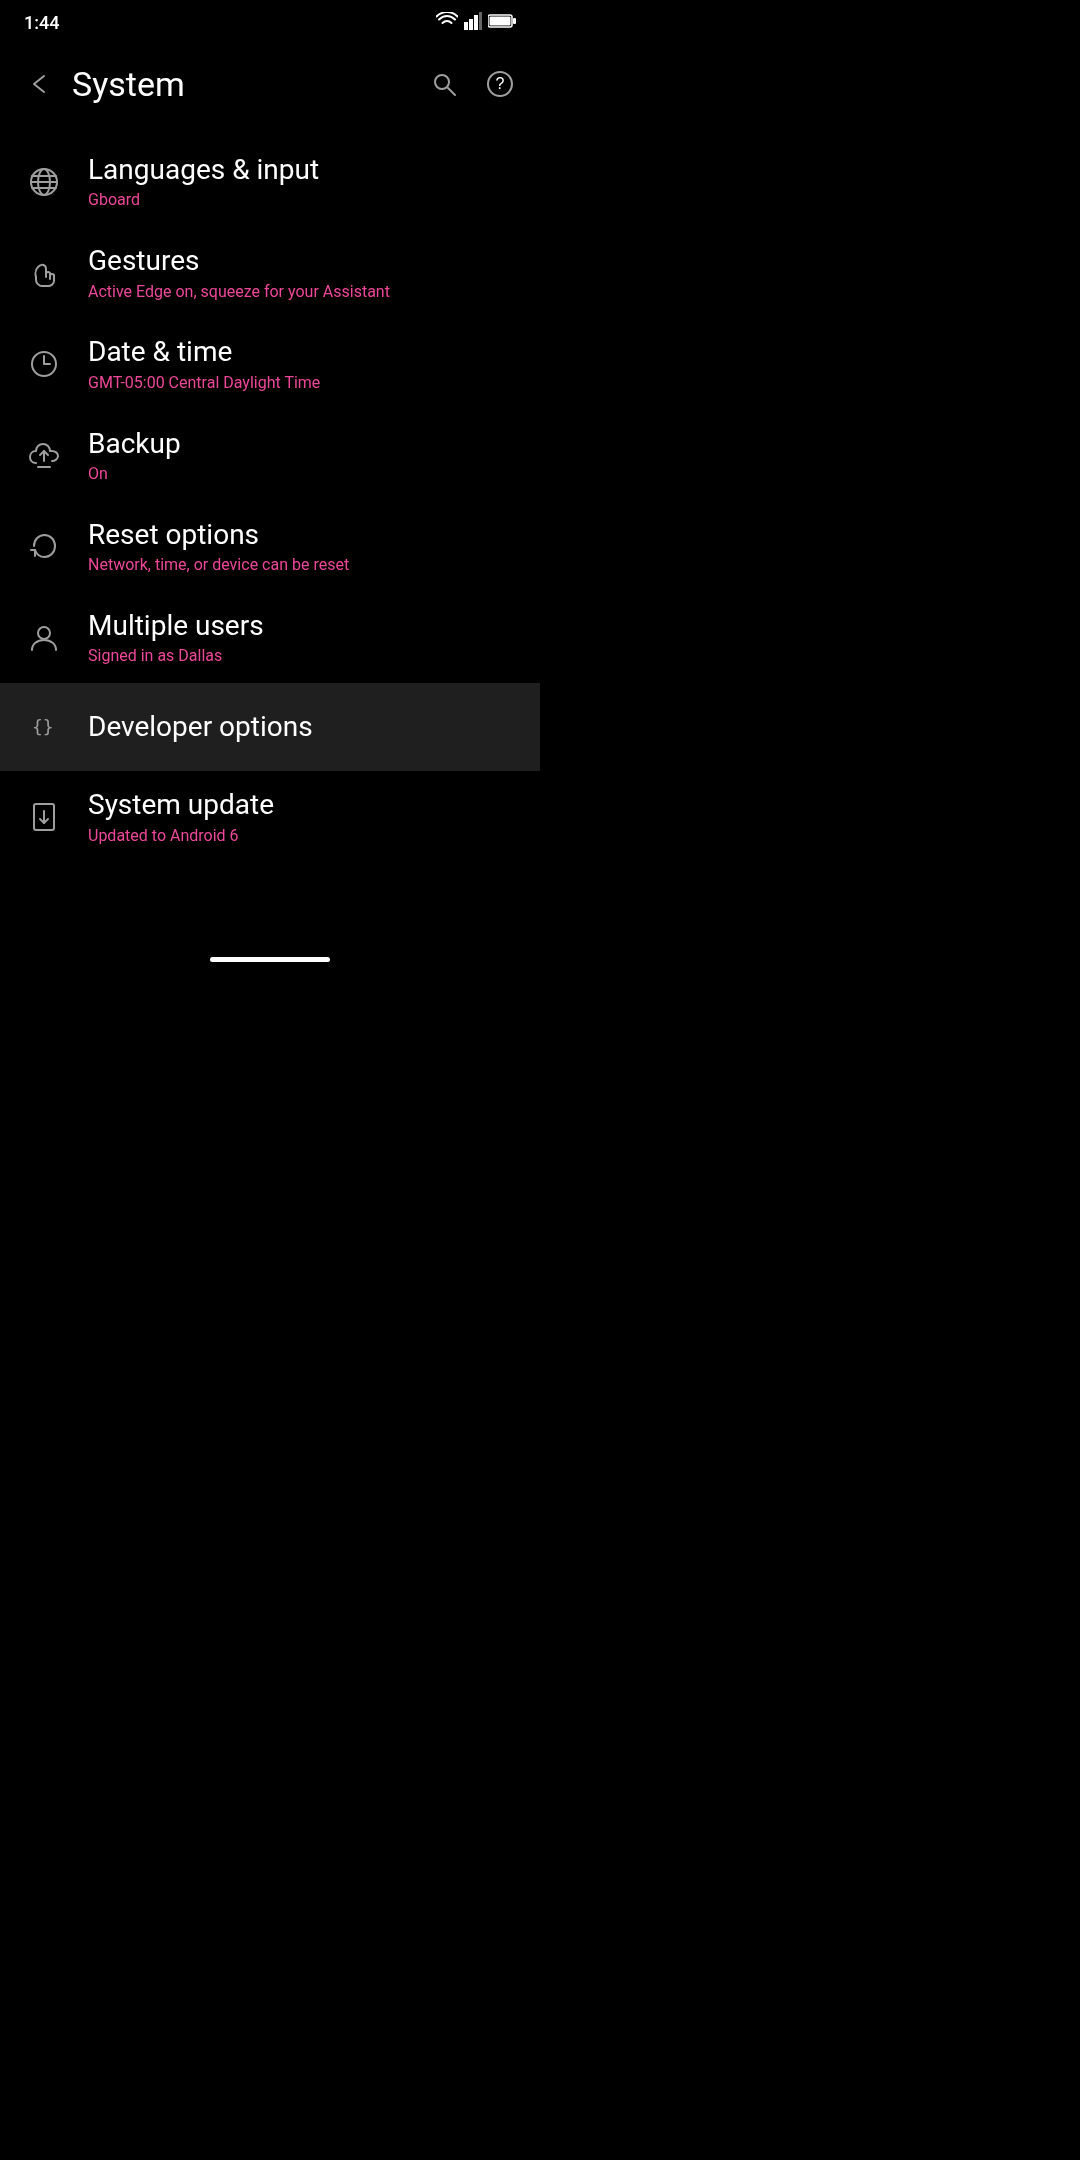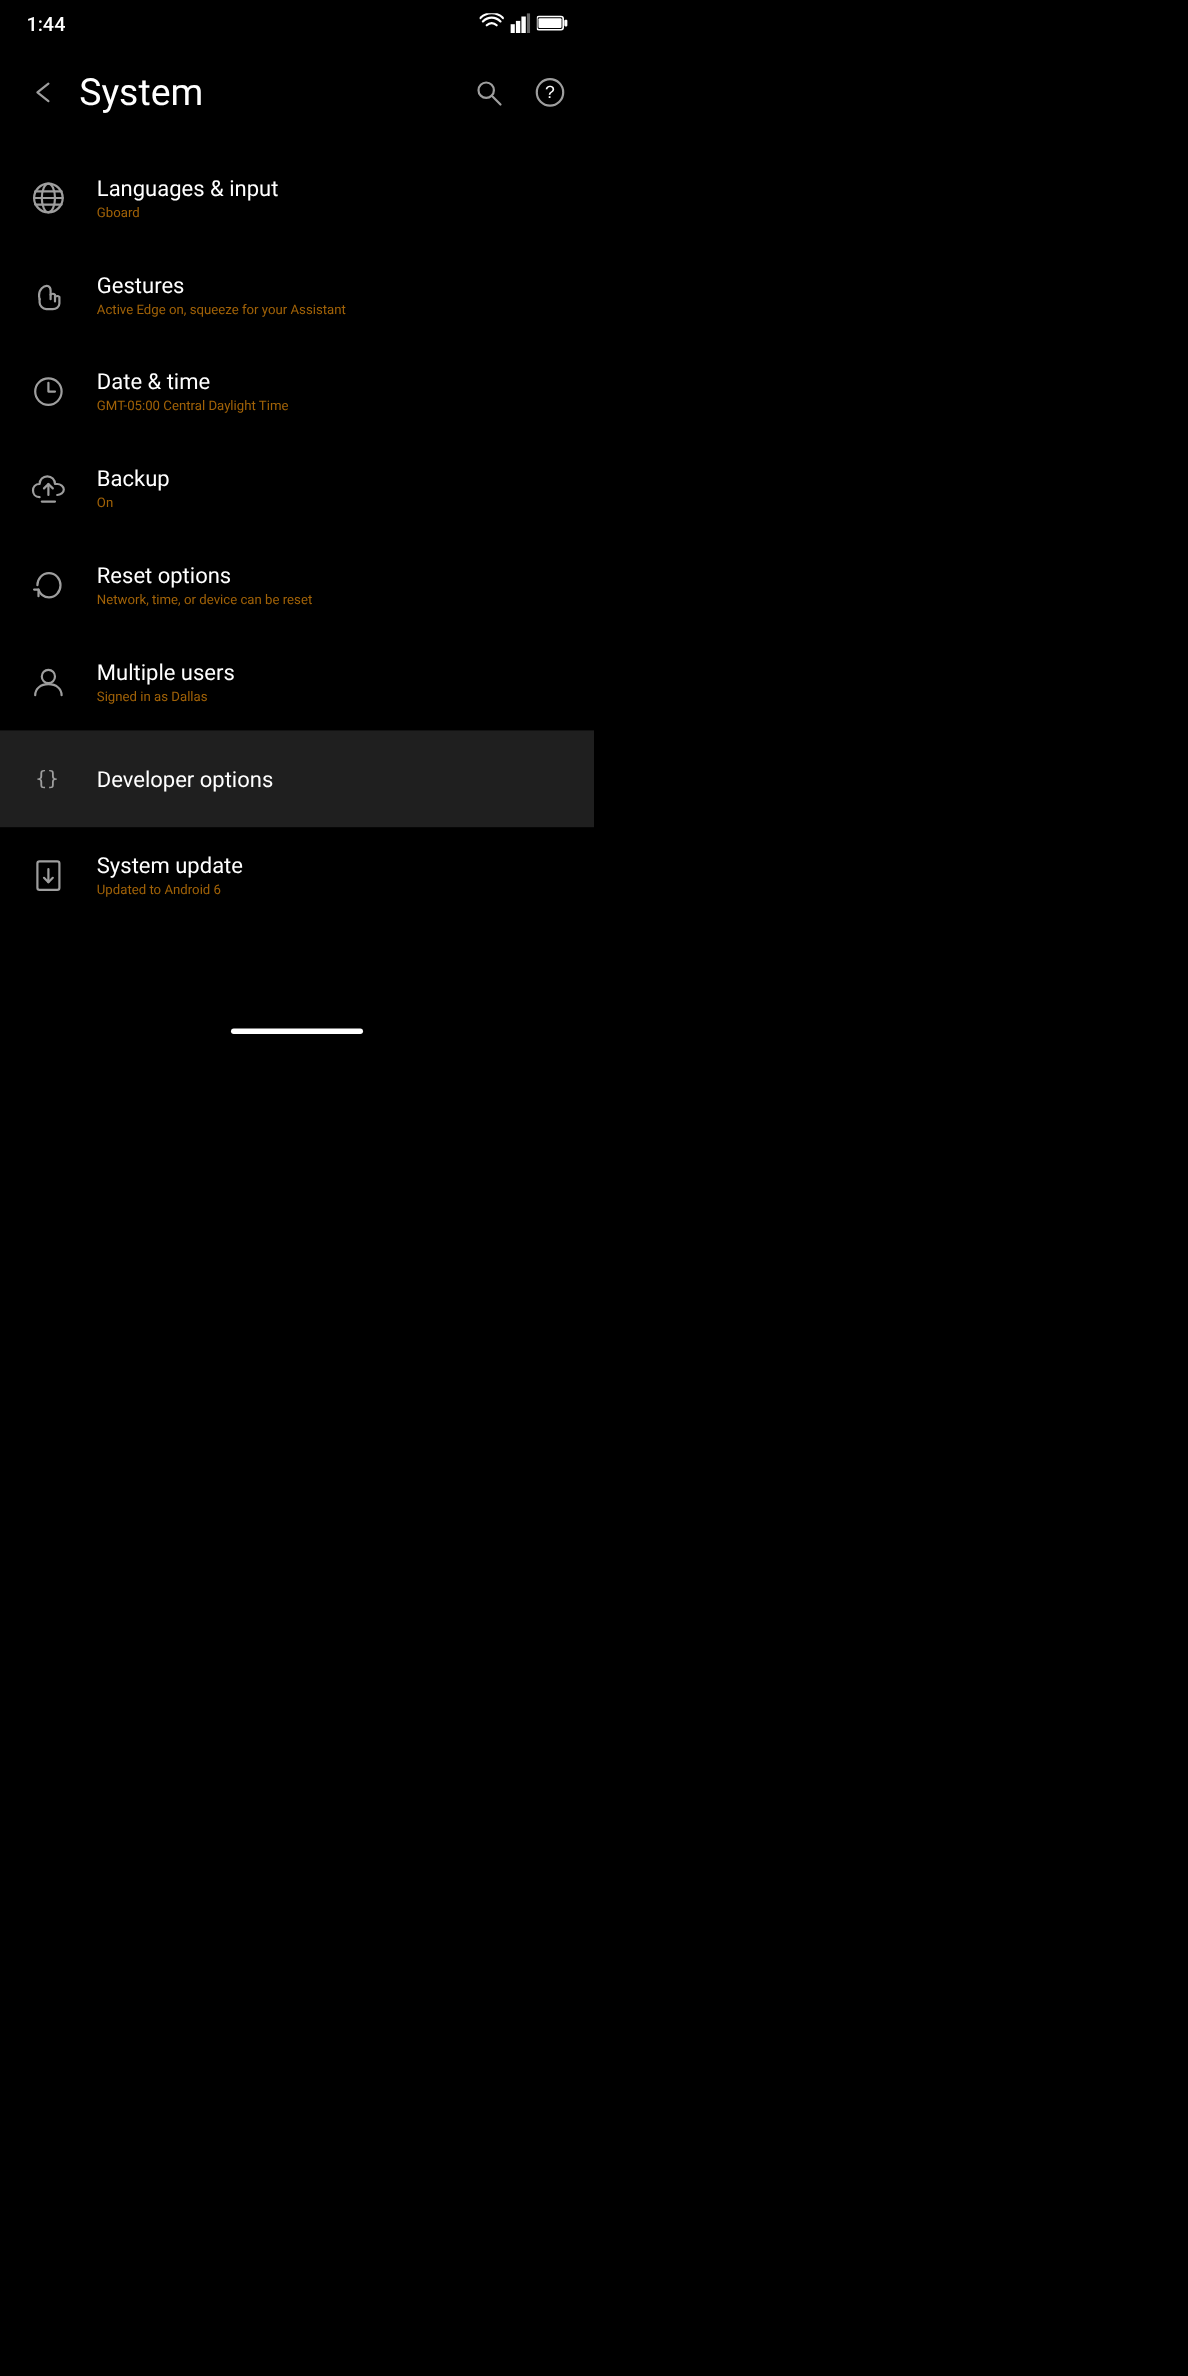--- a/index.html
+++ b/index.html
@@ -104,29 +104,29 @@
       justify-content: center;
       flex-shrink: 0;
     }
 
     .menu-item-content {
       margin-left: 16px;
       flex: 1;
     }
 
     .menu-item-title {
-      font-size: 20px;
+      font-size: 28px;
       font-weight: 400;
       color: #ffffff;
       line-height: 1.3;
     }
 
     .menu-item-subtitle {
-      font-size: 12px;
-      color: #a16207;
+      font-size: 16px;
+      color: #ec4899;
       margin-top: 2px;
       line-height: 1.3;
     }
 
     svg {
       stroke: #9e9e9e;
       fill: none;
       stroke-width: 2;
       stroke-linecap: round;
       stroke-linejoin: round;

